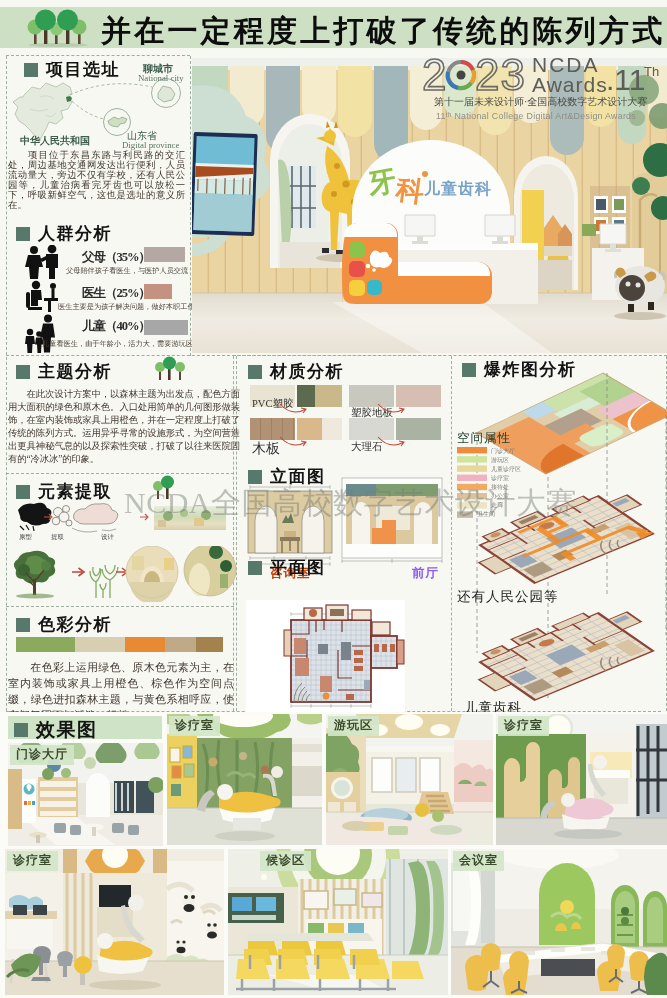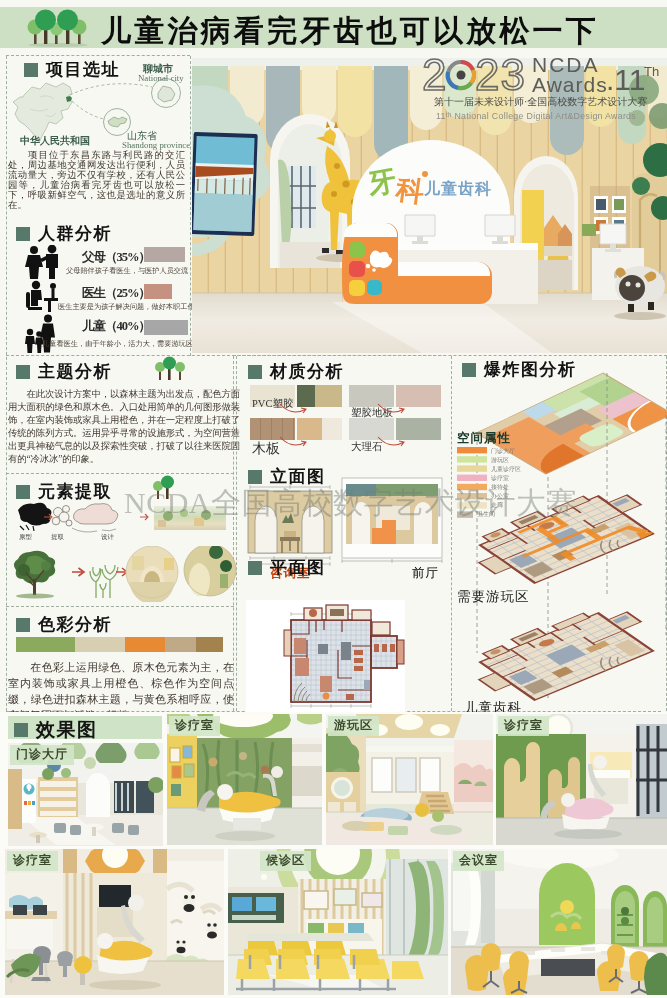--- a/index.html
+++ b/index.html
@@ -24,21 +24,21 @@
 <rect x="56" y="22" width="2.6" height="13" fill="#5a4632"></rect>
 <circle cx="57" cy="18" r="7.5" fill="#7fbf6a"></circle>
 <rect x="33" y="24" width="2.6" height="11" fill="#5a4632"></rect>
 <circle cx="34.5" cy="20" r="6.5" fill="#8cc878"></circle>
 <rect x="22" y="14" width="3.4" height="21" fill="#4a3826"></rect>
 <circle cx="23.5" cy="11" r="10.5" fill="#2f9e53"></circle>
 <rect x="44" y="14" width="3.4" height="21" fill="#4a3826"></rect>
 <circle cx="45.5" cy="11" r="10.5" fill="#2f9e53"></circle>
 </svg>
 
-<div class="abs" style="left:101px;top:11px;width:560px;height:36px;font-size:30px;font-weight:bold;color:#0d0d0d;letter-spacing:3.2px;white-space:nowrap">儿童治病看完牙齿也可以放松一下</div>
+<div class="abs" style="left:101px;top:11px;width:560px;height:36px;font-size:30px;font-weight:bold;color:#0d0d0d;letter-spacing:3.2px;white-space:nowrap">并在一定程度上打破了传统的陈列方式</div>
 
 <div class="dashv" style="left:6px;top:56px;height:655px"></div>
 <div class="dashh" style="left:6px;top:55px;width:184px"></div>
 <div class="dashv" style="left:190px;top:56px;height:300px"></div>
 <div class="dashv" style="left:233px;top:356px;height:355px"></div>
 <div class="dashh" style="left:233px;top:355px;width:434px"></div>
 <div class="dashv" style="left:666px;top:356px;height:355px"></div>
 <div class="dashv" style="left:236px;top:356px;height:355px"></div>
 <div class="dashv" style="left:451px;top:356px;height:355px"></div>
 <div class="dashh" style="left:6px;top:355px;width:440px"></div>
@@ -57,21 +57,21 @@
 <circle cx="156" cy="18" r="14.5" fill="#f5f8f1" stroke="#8d9e88" stroke-width="0.8"></circle>
 <path d="M148,18 l5,-7 8,2 4,6 -3,6 -8,2 -6,-4 z" fill="#dfe8d8" stroke="#7d8f78" stroke-width="0.6"></path>
 <path d="M60,20 C85,8 115,6 142,12" stroke="#9aa894" stroke-width="0.8" stroke-dasharray="3,2.5" fill="none"></path>
 <path d="M62,26 C75,38 85,42 94,44" stroke="#9aa894" stroke-width="0.8" stroke-dasharray="3,2.5" fill="none"></path>
 </svg>
 
 <div class="abs" style="left:143px;top:62px;color:#3c5c4c;font-size:10px;font-weight:bold">聊城市</div>
 <div class="abs" style="left:138px;top:73px;color:#57755f;font-size:8.8px">National city</div>
 <div class="abs" style="left:20px;top:134px;color:#3c5c4c;font-size:10px;font-weight:bold">中华人民共和国</div>
 <div class="abs" style="left:127px;top:129px;color:#3c5c4c;font-size:10px;font-weight:normal">山东省</div>
-<div class="abs" style="left:122px;top:140px;color:#57755f;font-size:8.8px">Shandong province</div>
+<div class="abs" style="left:122px;top:140px;color:#57755f;font-size:8.8px">Digital province</div>
 
 <div class="par" style="left:8px;top:150px;width:177px;font-size:9.4px;line-height:10px">  项目位于东昌东路与利民路的交汇处，周边基地交通网发达出行便利，人员流动量大，旁边不仅有学校，还有人民公园等，儿童治病看完牙齿也可以放松一下，呼吸新鲜空气，这也是选址的意义所在。</div>
 
 <div class="sechead" style="left:16px;top:222px"><span class="sq"></span>人群分析</div>
 
 <svg class="abs" style="left:22px;top:245px" width="42" height="34" viewBox="0 0 42 34">
 <circle cx="12" cy="5" r="4" fill="#111"></circle>
     <path d="M6,10 h12 l3,12 h-4 l-1,12 h-8 l-1,-12 h-4 z" fill="#111"></path>
 <circle cx="30" cy="4" r="4.4" fill="#111"></circle>
     <path d="M24,9 h12 v14 h-3 v11 h-6 v-11 h-3 z" fill="#111"></path>
@@ -439,21 +439,21 @@
 <rect x="4" y="8" width="100" height="80" fill="#fdfdfb" stroke="#999" stroke-width="0.6"></rect>
 <rect x="8" y="14" width="92" height="12" fill="#7e9e72"></rect>
 <rect x="8" y="14" width="30" height="12" fill="#5c7e9e" opacity="0.6"></rect>
 <rect x="8" y="26" width="92" height="48" fill="#dcc9a0"></rect>
 <path d="M14,74 v-30 a9,12 0 0 1 18,0 v30 z" fill="#f7f4ee"></path>
 <path d="M76,74 v-30 a9,12 0 0 1 18,0 v30 z" fill="#f7f4ee"></path>
 <rect x="38" y="36" width="34" height="24" fill="#efe9da"></rect>
 <path d="M34,74 v-16 h10 v-8 h14 v24 z" fill="#f0924a"></path>
 <path d="M4,91 h100 M4,89 v4 M54,89 v4 M104,89 v4" stroke="#9a9a92" stroke-width="0.6"></path>
 </svg>
-<div class="abs" style="left:412px;top:565px;font-size:12.5px;color:#000000;font-weight:normal;letter-spacing:1px">前厅</div>
+<div class="abs" style="left:412px;top:565px;font-size:12.5px;color:#8b5cf6;font-weight:bold;letter-spacing:1px">前厅</div>
 
 <div class="sechead" style="left:248px;top:556px"><span class="sq"></span>平面图</div>
 
 <div class="abs" style="left:246px;top:600px;width:159px;height:112px;background:#ffffff">
 <svg width="159" height="112" viewBox="0 0 159 112">
 <path d="M45,14 H125 M45,12 v4 M85,12 v4 M125,12 v4" stroke="#9a9a94" stroke-width="0.6"></path>
 <g>
 <rect x="45" y="20" width="80" height="82" fill="#dde2e8"></rect>
 <rect x="125" y="36" width="26" height="32" fill="#dde2e8"></rect>
 <g stroke="#b5bfcb" stroke-width="0.55">
@@ -550,21 +550,21 @@
 <use href="#planbase"></use>
 <path d="M30,6 h30 v20 h-16 v22 h24 v24 h-30 v16 M44,26 v-14 M44,48 h-30 M68,72 h24 l6,20" fill="none" stroke="#f08c28" stroke-width="5" opacity="0.92"></path>
 <path d="M92,86 l10,12 -12,2 z" fill="#f08c28"></path>
 </g>
 
 <g transform="matrix(1.18,-0.49,0.55,0.38,25,307)">
 <use href="#planbase"></use>
 </g>
 </svg>
 
-<div class="abs" style="left:457px;top:430px;font-size:12.5px;color:#1c3c30;font-weight:bold;letter-spacing:1px">空间属性</div>
+<div class="abs" style="left:457px;top:430px;font-size:12.5px;color:#1c3c30;font-weight:normal;letter-spacing:1px">空间属性</div>
 <div class="abs" style="left:457px;top:446px">
 <svg width="90" height="74" viewBox="0 0 90 74">
 <g font-size="6" fill="#7a7a74" font-family="Liberation Serif,serif">
 <rect x="0" y="1" width="30" height="6.4" fill="#ee8c3c"></rect>
         <text x="34" y="7">门诊大厅</text>
 <rect x="0" y="10.2" width="30" height="6.4" fill="#cfe49c"></rect>
         <text x="34" y="16">游玩区</text>
 <rect x="0" y="19.4" width="30" height="6.4" fill="#e6d898"></rect>
         <text x="34" y="25">儿童诊疗区</text>
 <rect x="0" y="28.6" width="30" height="6.4" fill="#f0b2c2"></rect>
@@ -573,21 +573,21 @@
         <text x="34" y="43">接待处</text>
 <rect x="0" y="47" width="30" height="6.4" fill="#d9c29c"></rect>
         <text x="34" y="52">办公室</text>
 <rect x="0" y="56.2" width="30" height="6.4" fill="#ece4c4"></rect>
         <text x="34" y="61">走廊</text>
 <rect x="0" y="65.4" width="16" height="6.4" fill="#c2b9a6"></rect>
         <text x="20" y="70">卫生间</text>
 </g>
 </svg>
 </div>
-<div class="abs" style="left:457px;top:588px;font-size:13.5px;color:#222;letter-spacing:1px">需要游玩区</div>
+<div class="abs" style="left:457px;top:588px;font-size:13.5px;color:#222;letter-spacing:1px">还有人民公园等</div>
 <div class="abs" style="left:464px;top:699px;font-size:13.5px;color:#222;letter-spacing:1px">儿童齿科</div>
 
 <div class="abs" style="left:0;top:712px;width:667px;height:286px;background:#fbfbf7"></div>
 
 <div class="abs" style="left:8px;top:716px;width:154px;height:23px;background:#cfe3c6"></div>
 <div class="sechead" style="left:14px;top:717px;font-size:19px"><span class="sq"></span>效果图</div>
 
 <div class="abs" style="left:8px;top:743px;width:155px;height:103px;background:#e8e4da;overflow:hidden">
 <svg width="155" height="103" viewBox="0 0 155 103">
 

